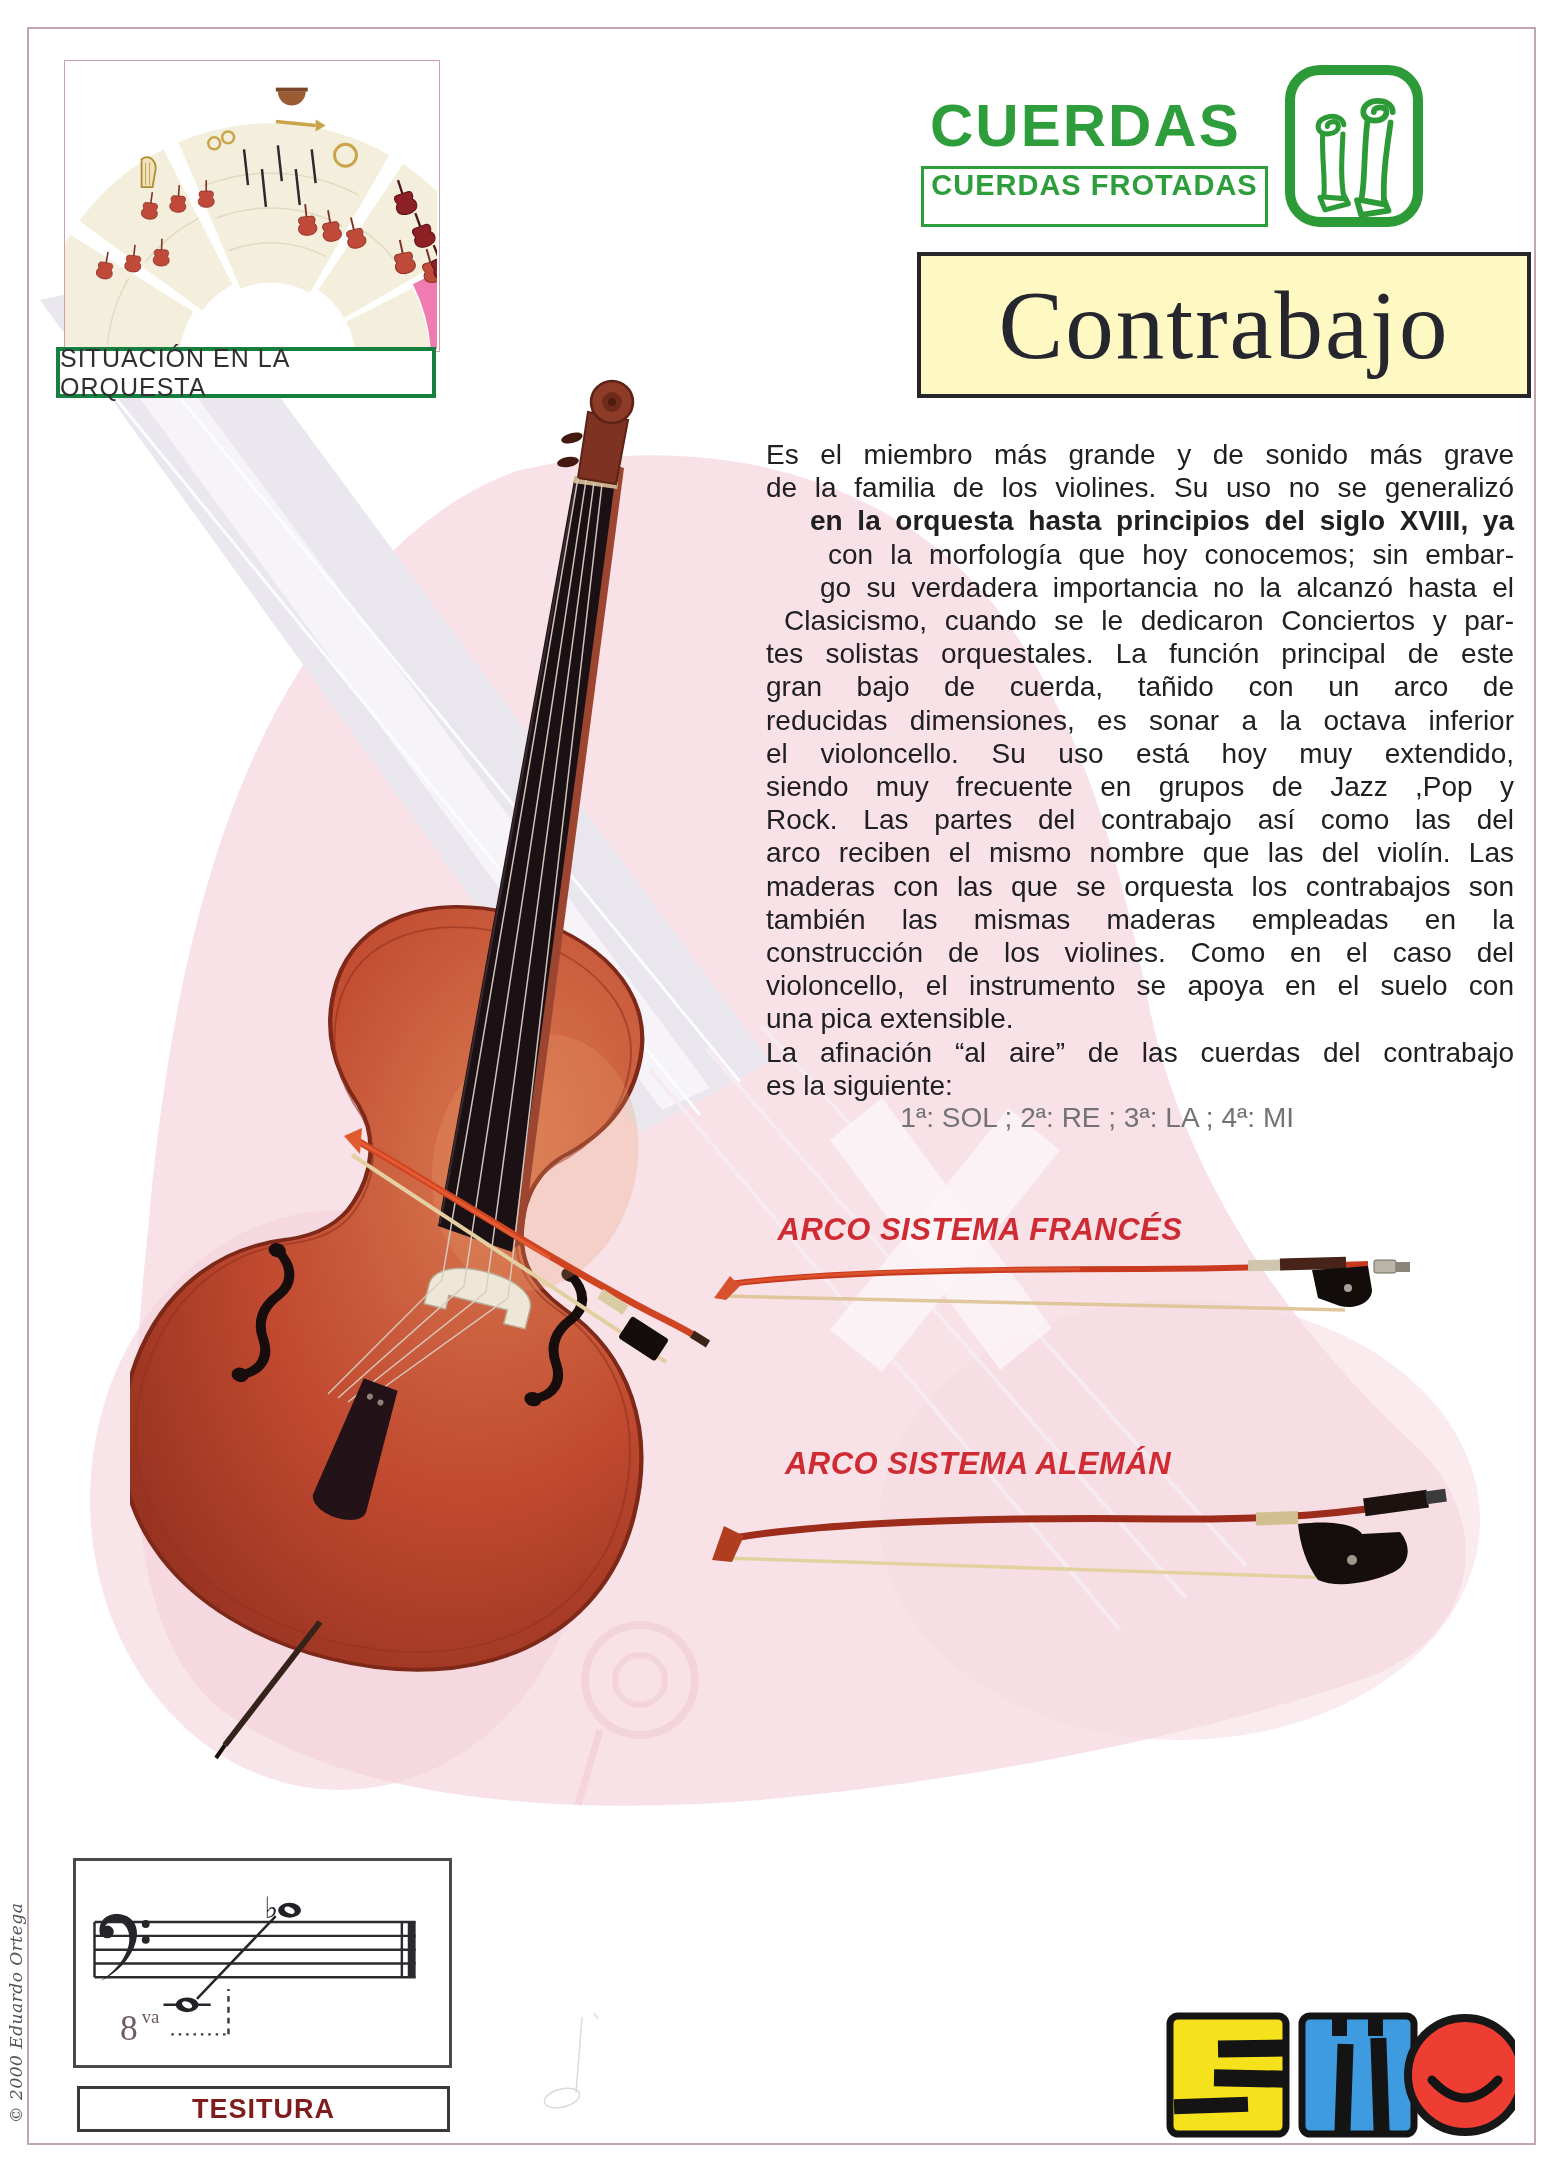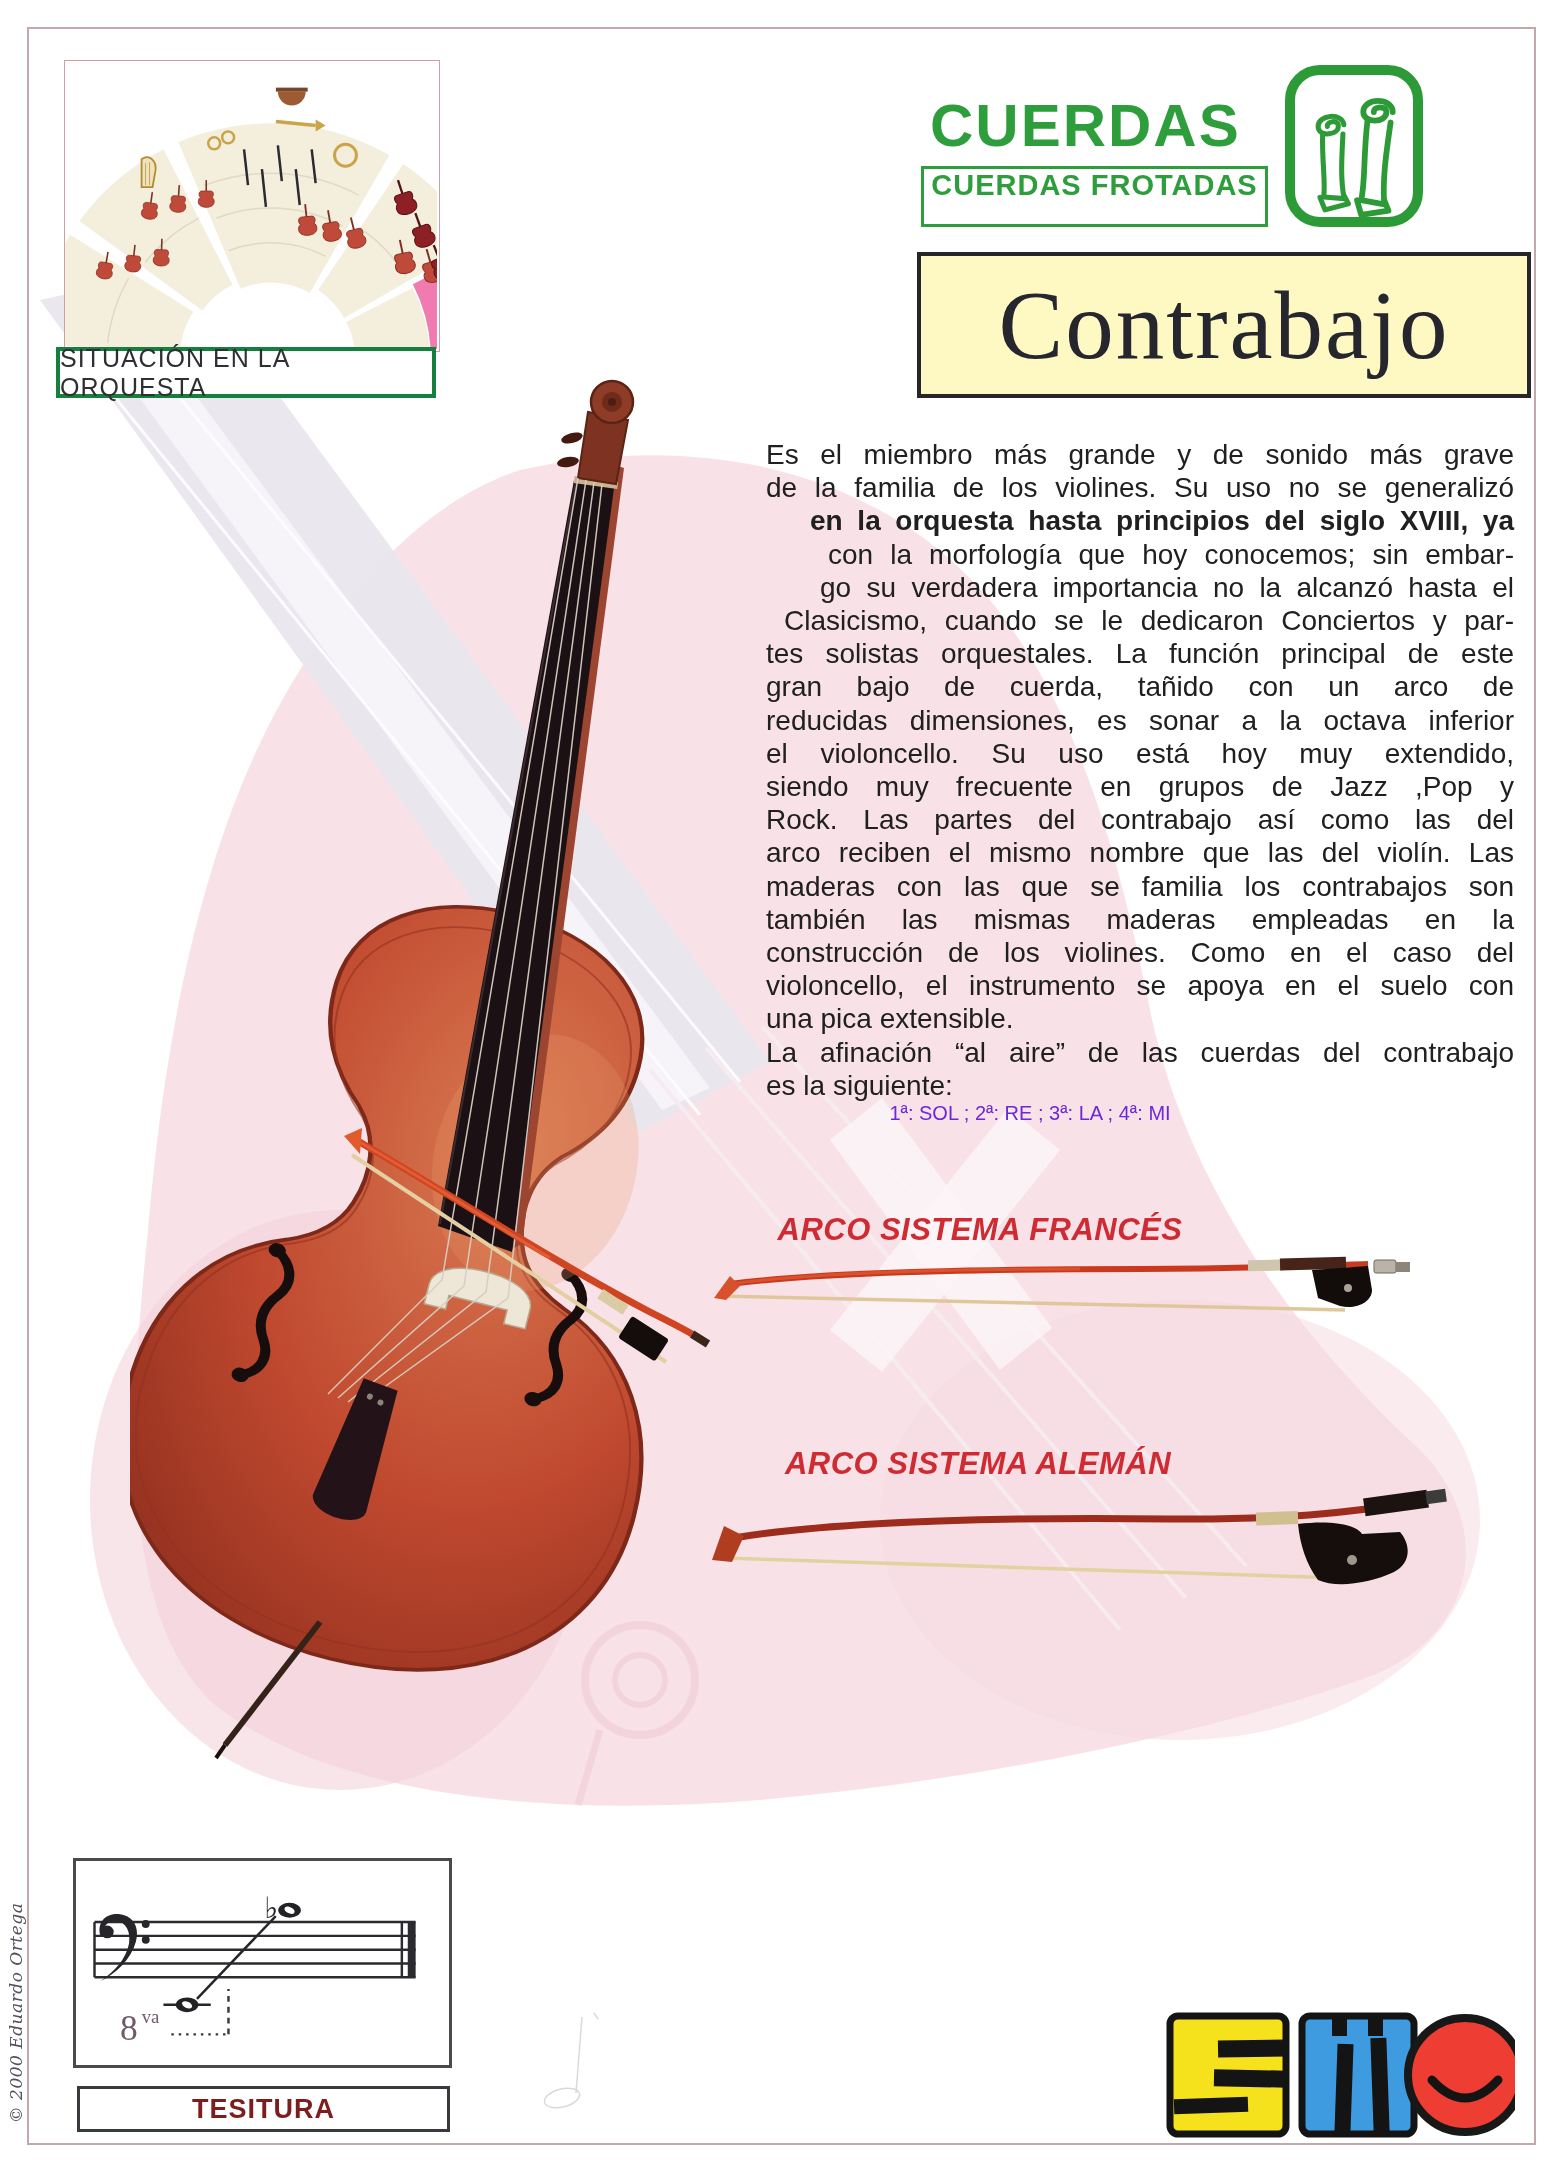--- a/index.html
+++ b/index.html
@@ -24,22 +24,22 @@
             display:flex;align-items:center;justify-content:center;}
   .titlebox span{font-family:"Liberation Serif",serif;font-size:97px;color:#26262e;letter-spacing:2px;}
   
   .bodytxt{left:766px;top:438px;width:748px;z-index:15;font-size:28px;line-height:33.2px;color:#202020;}
   .bline{text-align:justify;text-align-last:justify;}
   .bline:nth-child(3){padding-left:44px;font-weight:bold;}
   .bline:nth-child(4){padding-left:62px;}
   .bline:nth-child(5){padding-left:54px;}
   .bline:nth-child(6){padding-left:18px;}
   .bline:nth-child(18),.bline:nth-child(20){text-align-last:left;}
-  .tuning{left:766px;top:1102px;width:748px;z-index:15;font-size:20px;padding-right:220px;box-sizing:border-box;
-          text-align:center;color:#6d28d9;font-weight:500;}
+  .tuning{left:766px;top:1102px;width:748px;z-index:15;font-size:28px;padding-right:220px;box-sizing:border-box;
+          text-align:right;color:#737373;font-weight:500;}
   
   .bowlabel{z-index:15;width:560px;text-align:center;font-size:31px;font-weight:bold;font-style:italic;
             color:#cf2b33;letter-spacing:0.5px;}
   .lblfr{left:700px;top:1212px;}
   .lblde{left:698px;top:1446px;}
   .bowfr{left:700px;top:1238px;width:780px;height:115px;z-index:14;}
   .bowde{left:700px;top:1468px;width:795px;height:150px;z-index:14;}
   
   .staffbox{left:73px;top:1858px;width:373px;height:204px;border:3px solid #4a4a4e;background:#fff;z-index:10;}
   .tescap{left:77px;top:2086px;width:367px;height:40px;border:3px solid #3a3a3e;background:#fff;z-index:10;
@@ -253,21 +253,21 @@
       <div class="bline">con la morfología que hoy conocemos; sin embar-</div>
       <div class="bline">go su verdadera importancia no la alcanzó hasta el</div>
       <div class="bline">Clasicismo, cuando se le dedicaron Conciertos y par-</div>
       <div class="bline">tes solistas orquestales. La función principal de este</div>
       <div class="bline">gran bajo de cuerda, tañido con un arco de</div>
       <div class="bline">reducidas dimensiones, es sonar a la octava inferior</div>
       <div class="bline">el violoncello. Su uso está hoy muy extendido,</div>
       <div class="bline">siendo muy frecuente en grupos de Jazz ,Pop y</div>
       <div class="bline">Rock. Las partes del contrabajo así como las del</div>
       <div class="bline">arco reciben el mismo nombre que las del violín. Las</div>
-      <div class="bline">maderas con las que se familia los contrabajos son</div>
+      <div class="bline">maderas con las que se orquesta los contrabajos son</div>
       <div class="bline">también las mismas maderas empleadas en la</div>
       <div class="bline">construcción de los violines. Como en el caso del</div>
       <div class="bline">violoncello, el instrumento se apoya en el suelo con</div>
       <div class="bline">una pica extensible.</div>
       <div class="bline">La afinación “al aire” de las cuerdas del contrabajo</div>
       <div class="bline">es la siguiente:</div>
     </div>
   <div class="abs tuning">1ª: SOL ; 2ª: RE ; 3ª: LA ; 4ª: MI</div>
 
   <div class="abs bowlabel lblfr">ARCO SISTEMA FRANCÉS</div>

